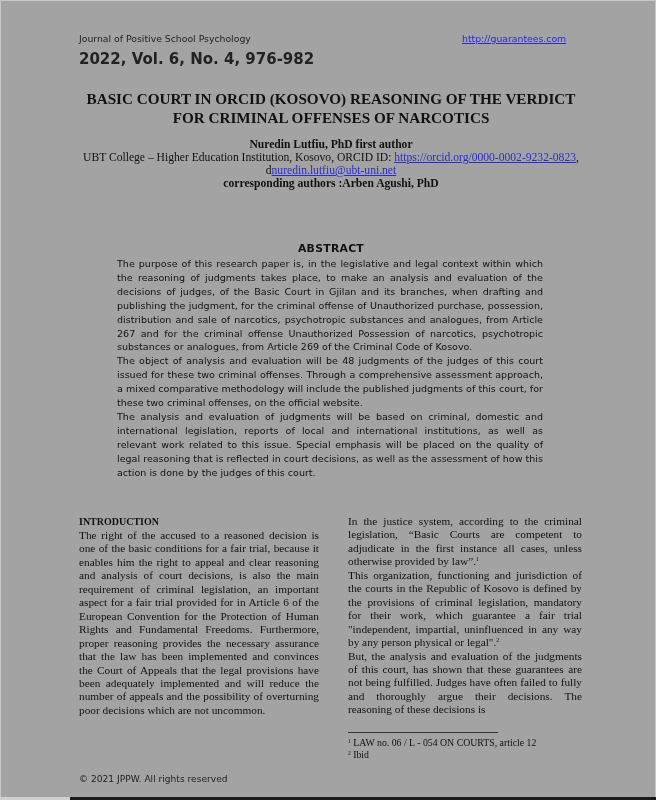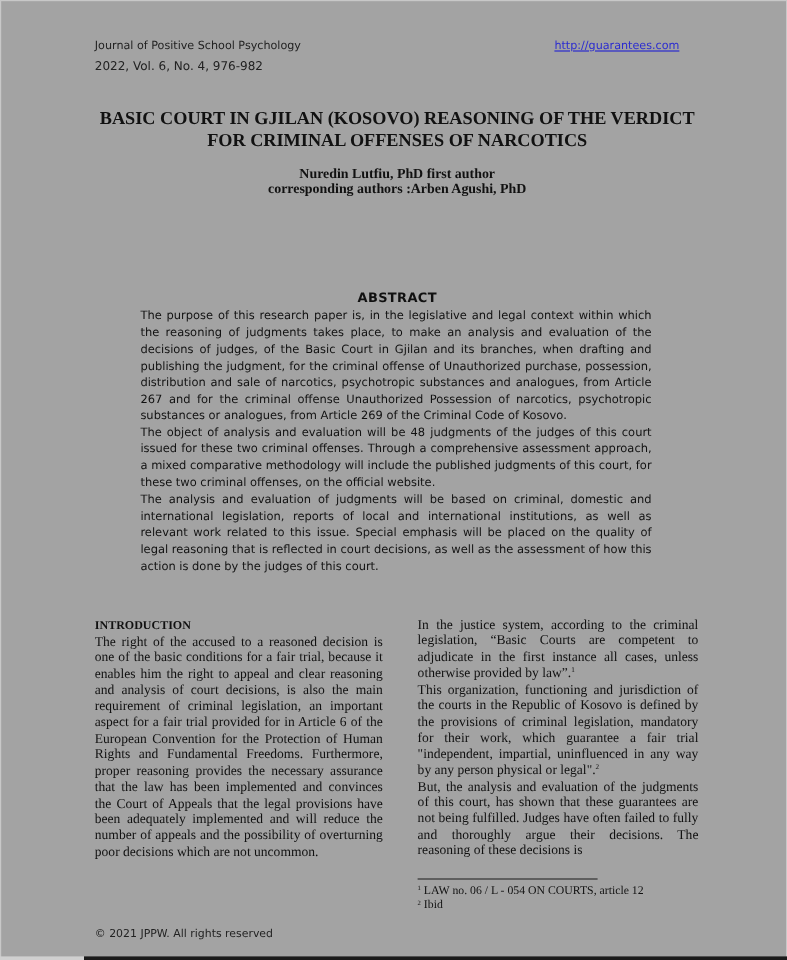--- a/index.html
+++ b/index.html
@@ -12,21 +12,21 @@
     }
     .bottom-bar {
       position: absolute; left: 0; top: 797px; width: 656px; height: 3px;
       background: linear-gradient(to right, #d0d0d0 0, #d0d0d0 70px, #1b1b1b 70px, #1b1b1b 100%);
     }
     .calibri { font-family: "DejaVu Sans", sans-serif; }
     .times { font-family: "Liberation Serif", serif; }
     .abs { position: absolute; }
 
     .journal-name { left: 78px; top: 32px; font-size: 9.3px; color: #222; }
-    .journal-vol { left: 78px; top: 49px; font-size: 10px; color: #222; }
+    .journal-vol { left: 78px; top: 49px; font-size: 15px; color: #222; font-weight: bold; }
     .journal-link { left: 461px; top: 32px; font-size: 9.3px; color: #2b2bd0; text-decoration: underline; }
 
     .title {
       left: 60px; width: 540px; top: 88px;
       text-align: center; font-size: 15.2px; font-weight: bold; line-height: 19px; color: #111;
     }
 
     .authors {
       left: 60px; width: 540px; top: 137px;
       text-align: center; font-size: 11.6px; line-height: 13px; color: #111;
@@ -70,26 +70,29 @@
 </head>
 <body>
 
 <div class="page">
 
   <div class="abs calibri journal-name">Journal of Positive School Psychology</div>
   <div class="abs calibri journal-vol">2022, Vol. 6, No. 4, 976-982</div>
   <a class="abs calibri journal-link">http://guarantees.com</a>
 
   <div class="abs times title">
-    <div>BASIC COURT IN GJILAN (KOSOVO) REASONING OF THE VERDICT</div>
+    <div>BASIC COURT IN ORCID (KOSOVO) REASONING OF THE VERDICT</div>
     <div>FOR CRIMINAL OFFENSES OF NARCOTICS</div>
   </div>
 
   <div class="abs times authors">
     <div class="bold">Nuredin Lutfiu, PhD first author</div>
+    <div>
+      <span>UBT College – Higher Education Institution, Kosovo, ORCID ID: </span><a>https://orcid.org/0000-0002-9232-0823</a><span>, d</span><a>nuredin.lutfiu@ubt-uni.net</a>
+    </div>
     <div class="bold">corresponding authors :Arben Agushi, PhD</div>
   </div>
 
   <div class="abs calibri abstract-head">ABSTRACT</div>
   <div class="abs calibri abstract">
     <p>The purpose of this research paper is, in the legislative and legal context within which the reasoning of judgments takes place, to make an analysis and evaluation of the decisions of judges, of the Basic Court in Gjilan and its branches, when drafting and publishing the judgment, for the criminal offense of Unauthorized purchase, possession, distribution and sale of narcotics, psychotropic substances and analogues, from Article 267 and for the criminal offense Unauthorized Possession of narcotics, psychotropic substances or analogues, from Article 269 of the Criminal Code of Kosovo.</p>
     <p>The object of analysis and evaluation will be 48 judgments of the judges of this court issued for these two criminal offenses. Through a comprehensive assessment approach, a mixed comparative methodology will include the published judgments of this court, for these two criminal offenses, on the official website.</p>
     <p>The analysis and evaluation of judgments will be based on criminal, domestic and international legislation, reports of local and international institutions, as well as relevant work related to this issue. Special emphasis will be placed on the quality of legal reasoning that is reflected in court decisions, as well as the assessment of how this action is done by the judges of this court.</p>
   </div>
 

